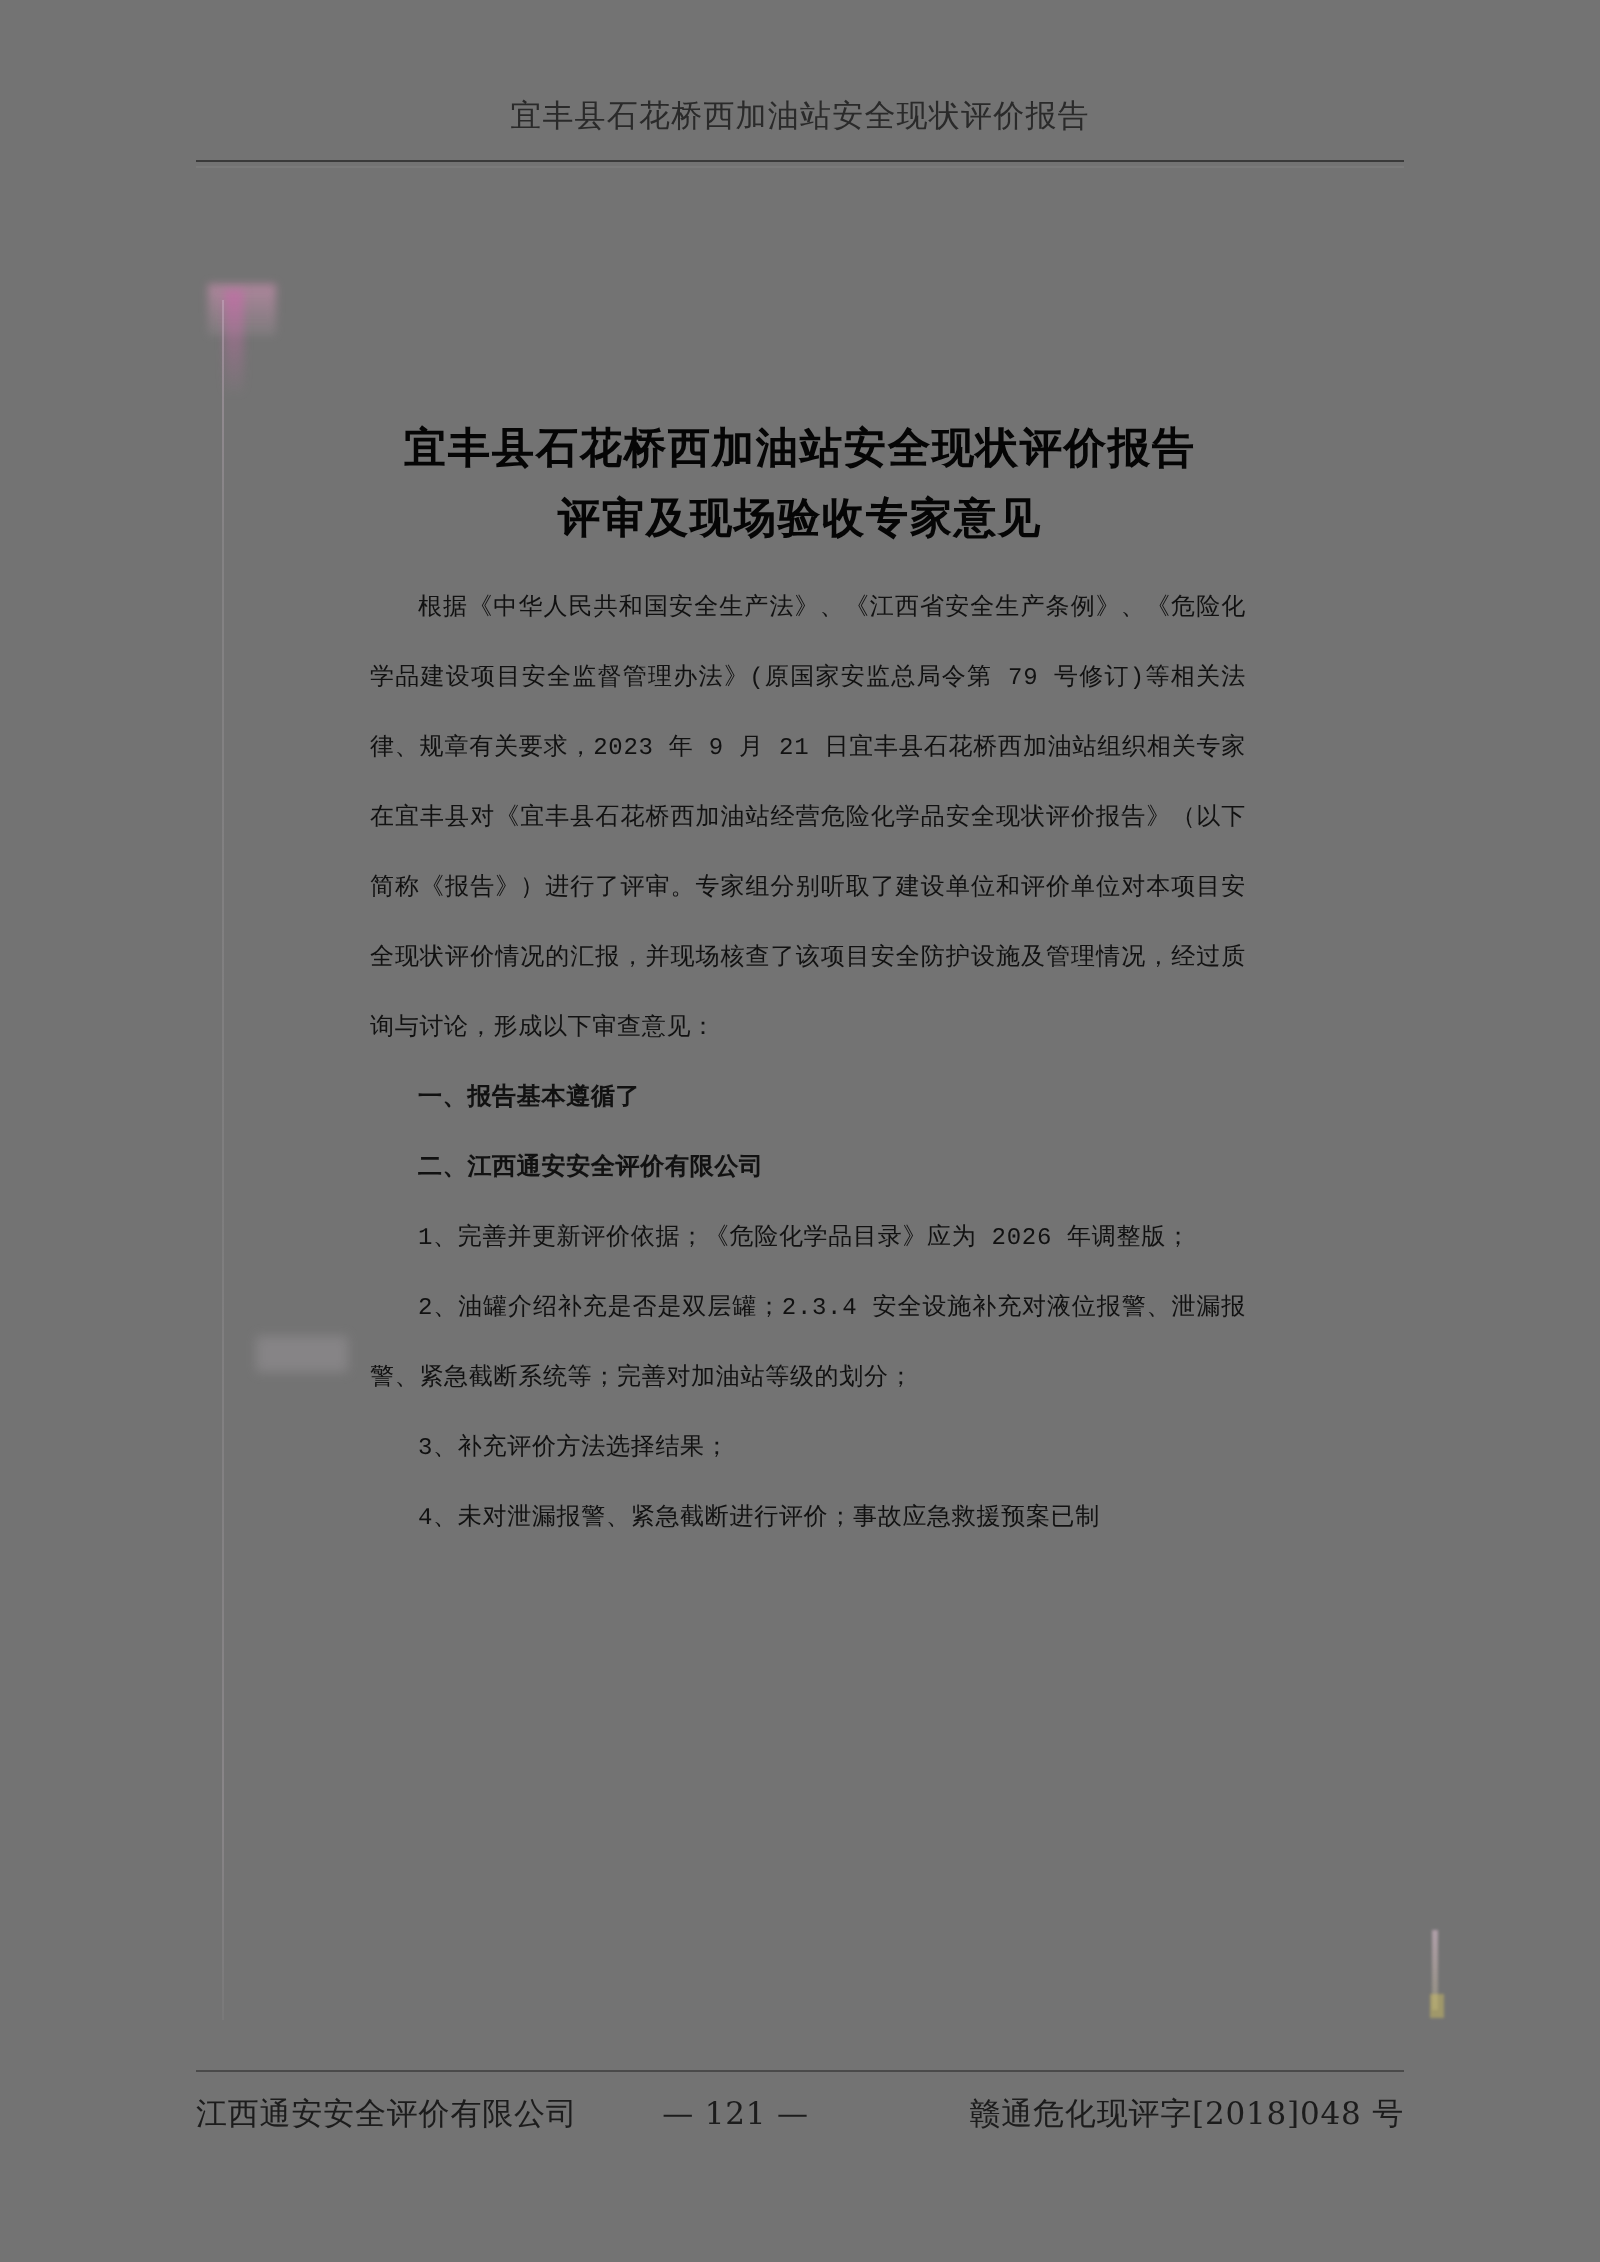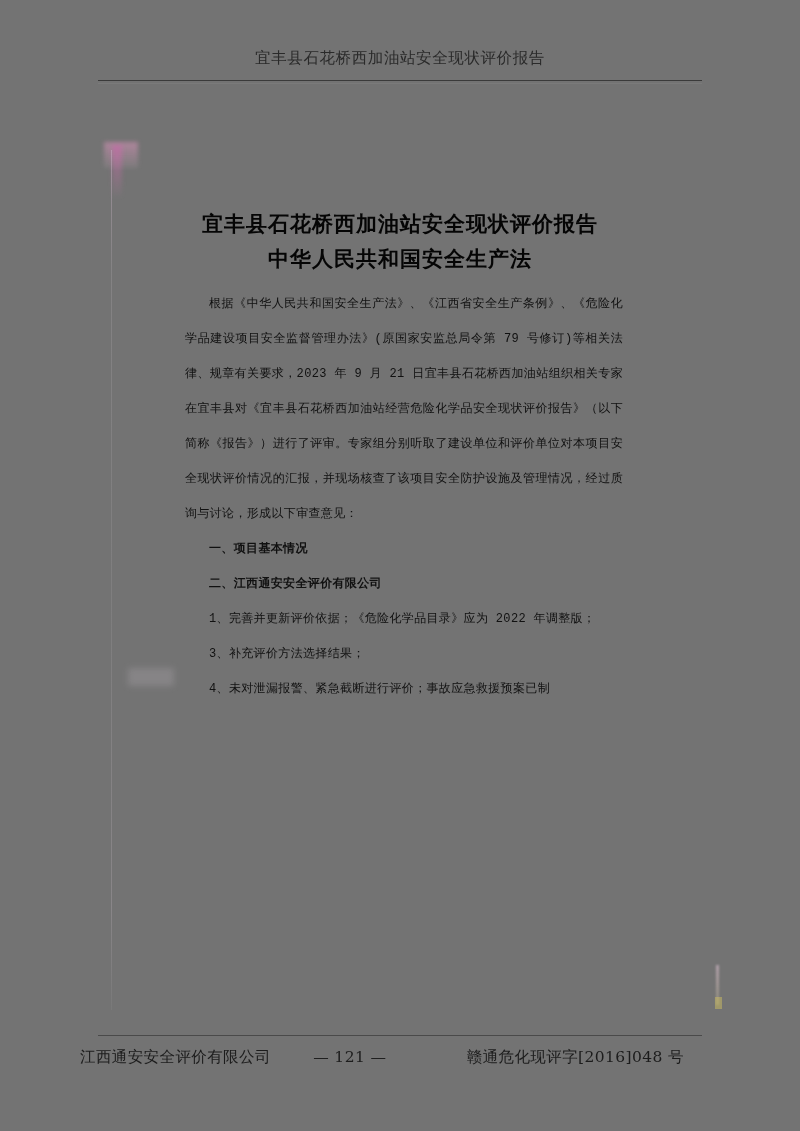--- a/index.html
+++ b/index.html
@@ -156,21 +156,21 @@
   
   .footer-rule {
     position: absolute;
     left: 98px;
     top: 1035px;
     width: 604px;
     border-top: 1.2px solid #4a4a4a;
   }
   .footer {
     position: absolute;
-    left: 80px;
+    left: 98px;
     top: 1042px;
     width: 604px;
     height: 30px;
     display: flex;
     align-items: center;
     font-size: 15.5px;
     color: #1c1c1c;
     letter-spacing: 0.4px;
   }
   .footer-left { flex: 0 0 auto; }
@@ -194,34 +194,35 @@
   <div class="artifact-right-mark"></div>
   <div class="artifact-right-mark2"></div>
 
   <div class="header">
     <div class="header-title">宜丰县石花桥西加油站安全现状评价报告</div>
   </div>
   <div class="header-rule"></div>
 
   <div class="doc-title">
     <div>宜丰县石花桥西加油站安全现状评价报告</div>
-    <div>中华人民共和国安全生产法</div>
+    <div>评审及现场验收专家意见</div>
   </div>
 
   <div class="body">
     <p class="para">根据《中华人民共和国安全生产法》、《江西省安全生产条例》、《危险化学品建设项目安全监督管理办法》(原国家安监总局令第 79 号修订)等相关法律、规章有关要求，2023 年 9 月 21 日宜丰县石花桥西加油站组织相关专家在宜丰县对《宜丰县石花桥西加油站经营危险化学品安全现状评价报告》（以下简称《报告》）进行了评审。专家组分别听取了建设单位和评价单位对本项目安全现状评价情况的汇报，并现场核查了该项目安全防护设施及管理情况，经过质询与讨论，形成以下审查意见：</p>
 
-    <h3 class="sec">一、项目基本情况</h3>
+    <h3 class="sec">一、报告基本遵循了</h3>
 
     <h3 class="sec">二、江西通安安全评价有限公司</h3>
-    <p class="item">1、完善并更新评价依据；《危险化学品目录》应为 2022 年调整版；</p>
+    <p class="item">1、完善并更新评价依据；《危险化学品目录》应为 2026 年调整版；</p>
+    <p class="item">2、油罐介绍补充是否是双层罐；2.3.4 安全设施补充对液位报警、泄漏报警、紧急截断系统等；完善对加油站等级的划分；</p>
     <p class="item">3、补充评价方法选择结果；</p>
     <p class="item">4、未对泄漏报警、紧急截断进行评价；事故应急救援预案已制</p>
   </div>
 
   <div class="footer-rule"></div>
   <div class="footer">
     <div class="footer-left">江西通安安全评价有限公司</div>
     <div class="footer-center">— 121 —</div>
-    <div class="footer-right">赣通危化现评字[2016]048 号</div>
+    <div class="footer-right">赣通危化现评字[2018]048 号</div>
   </div>
 
 </div>
 
 </body></html>

